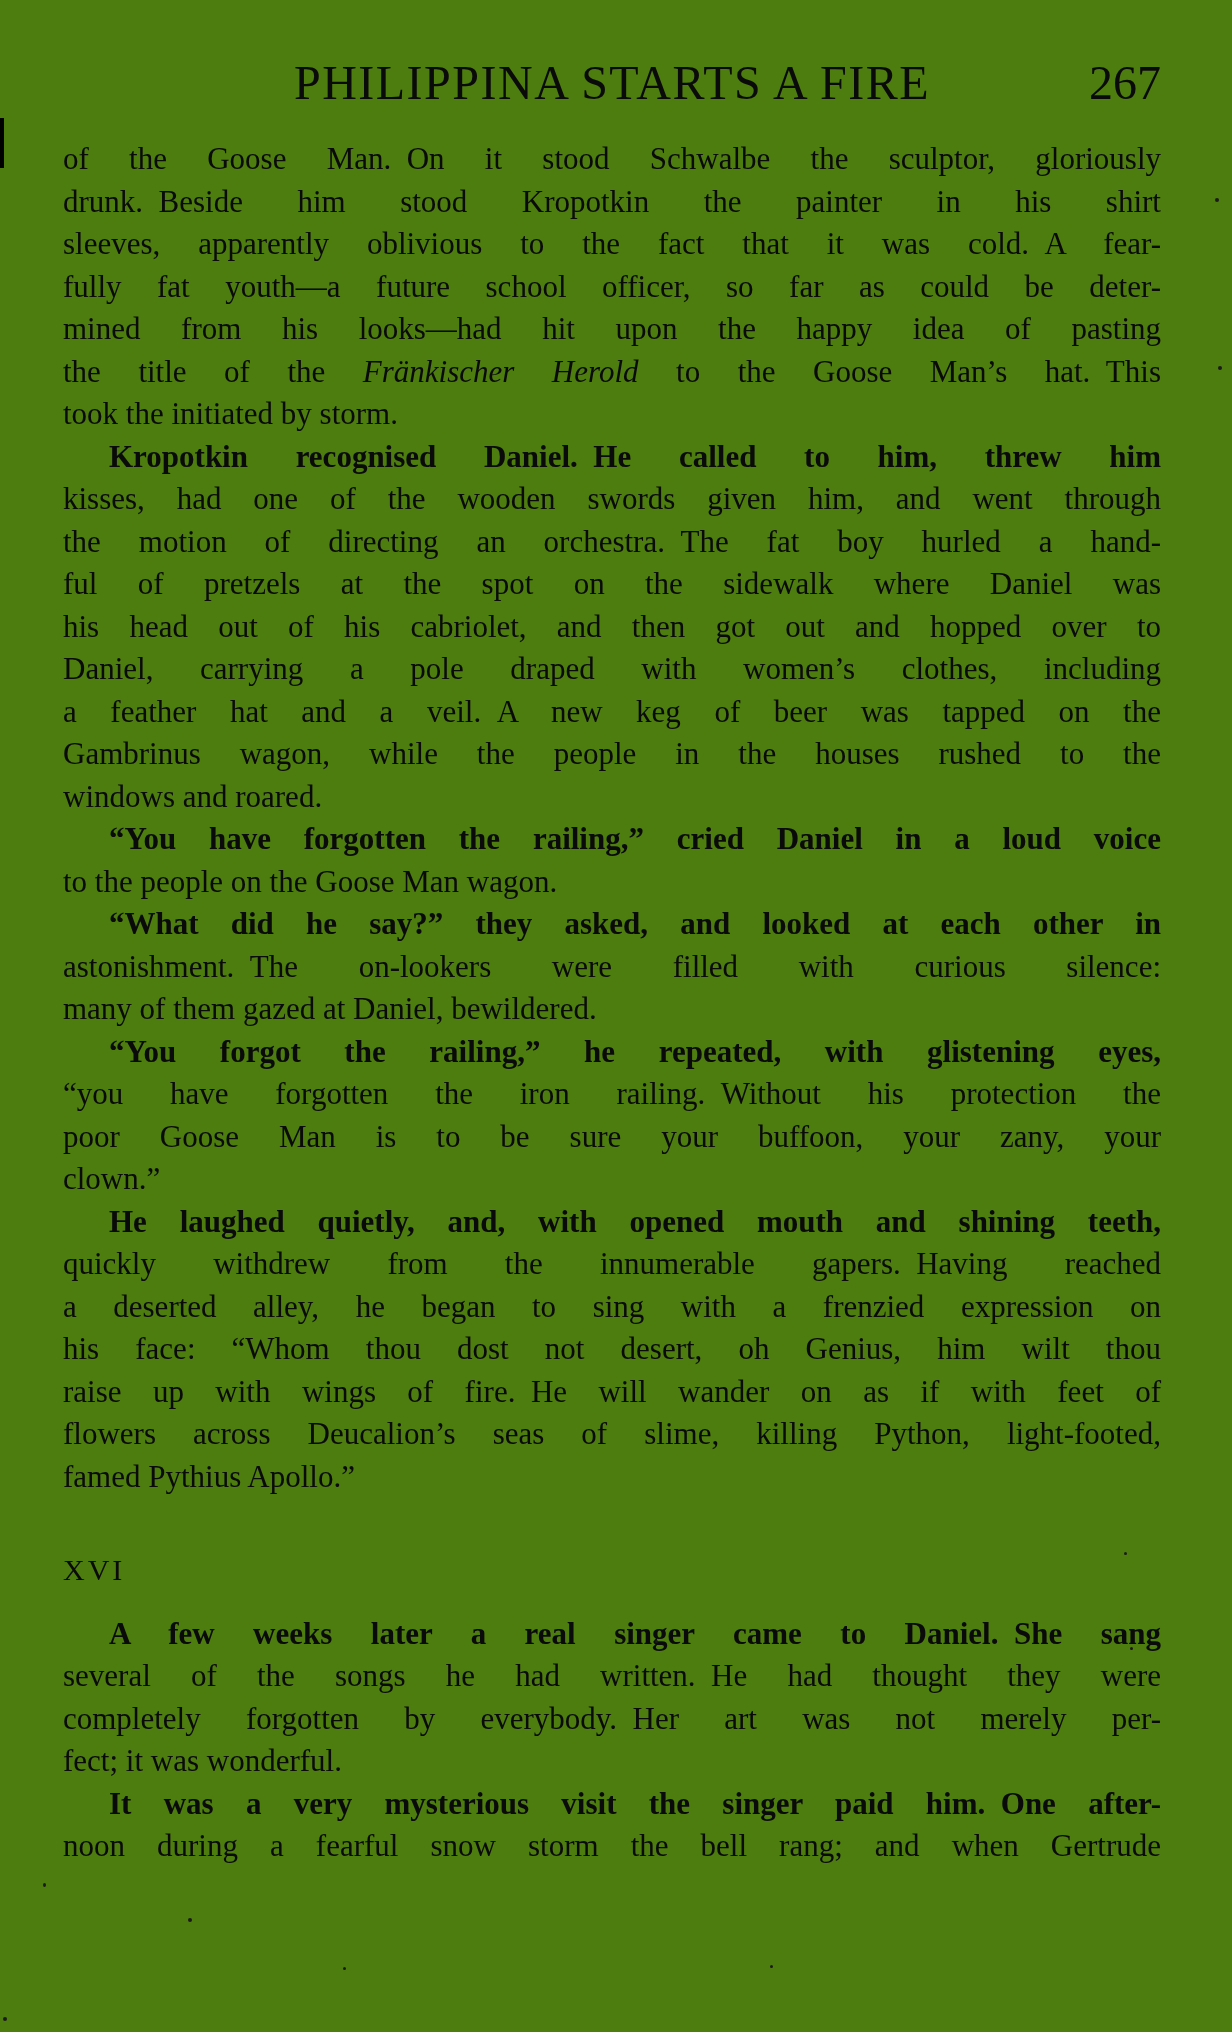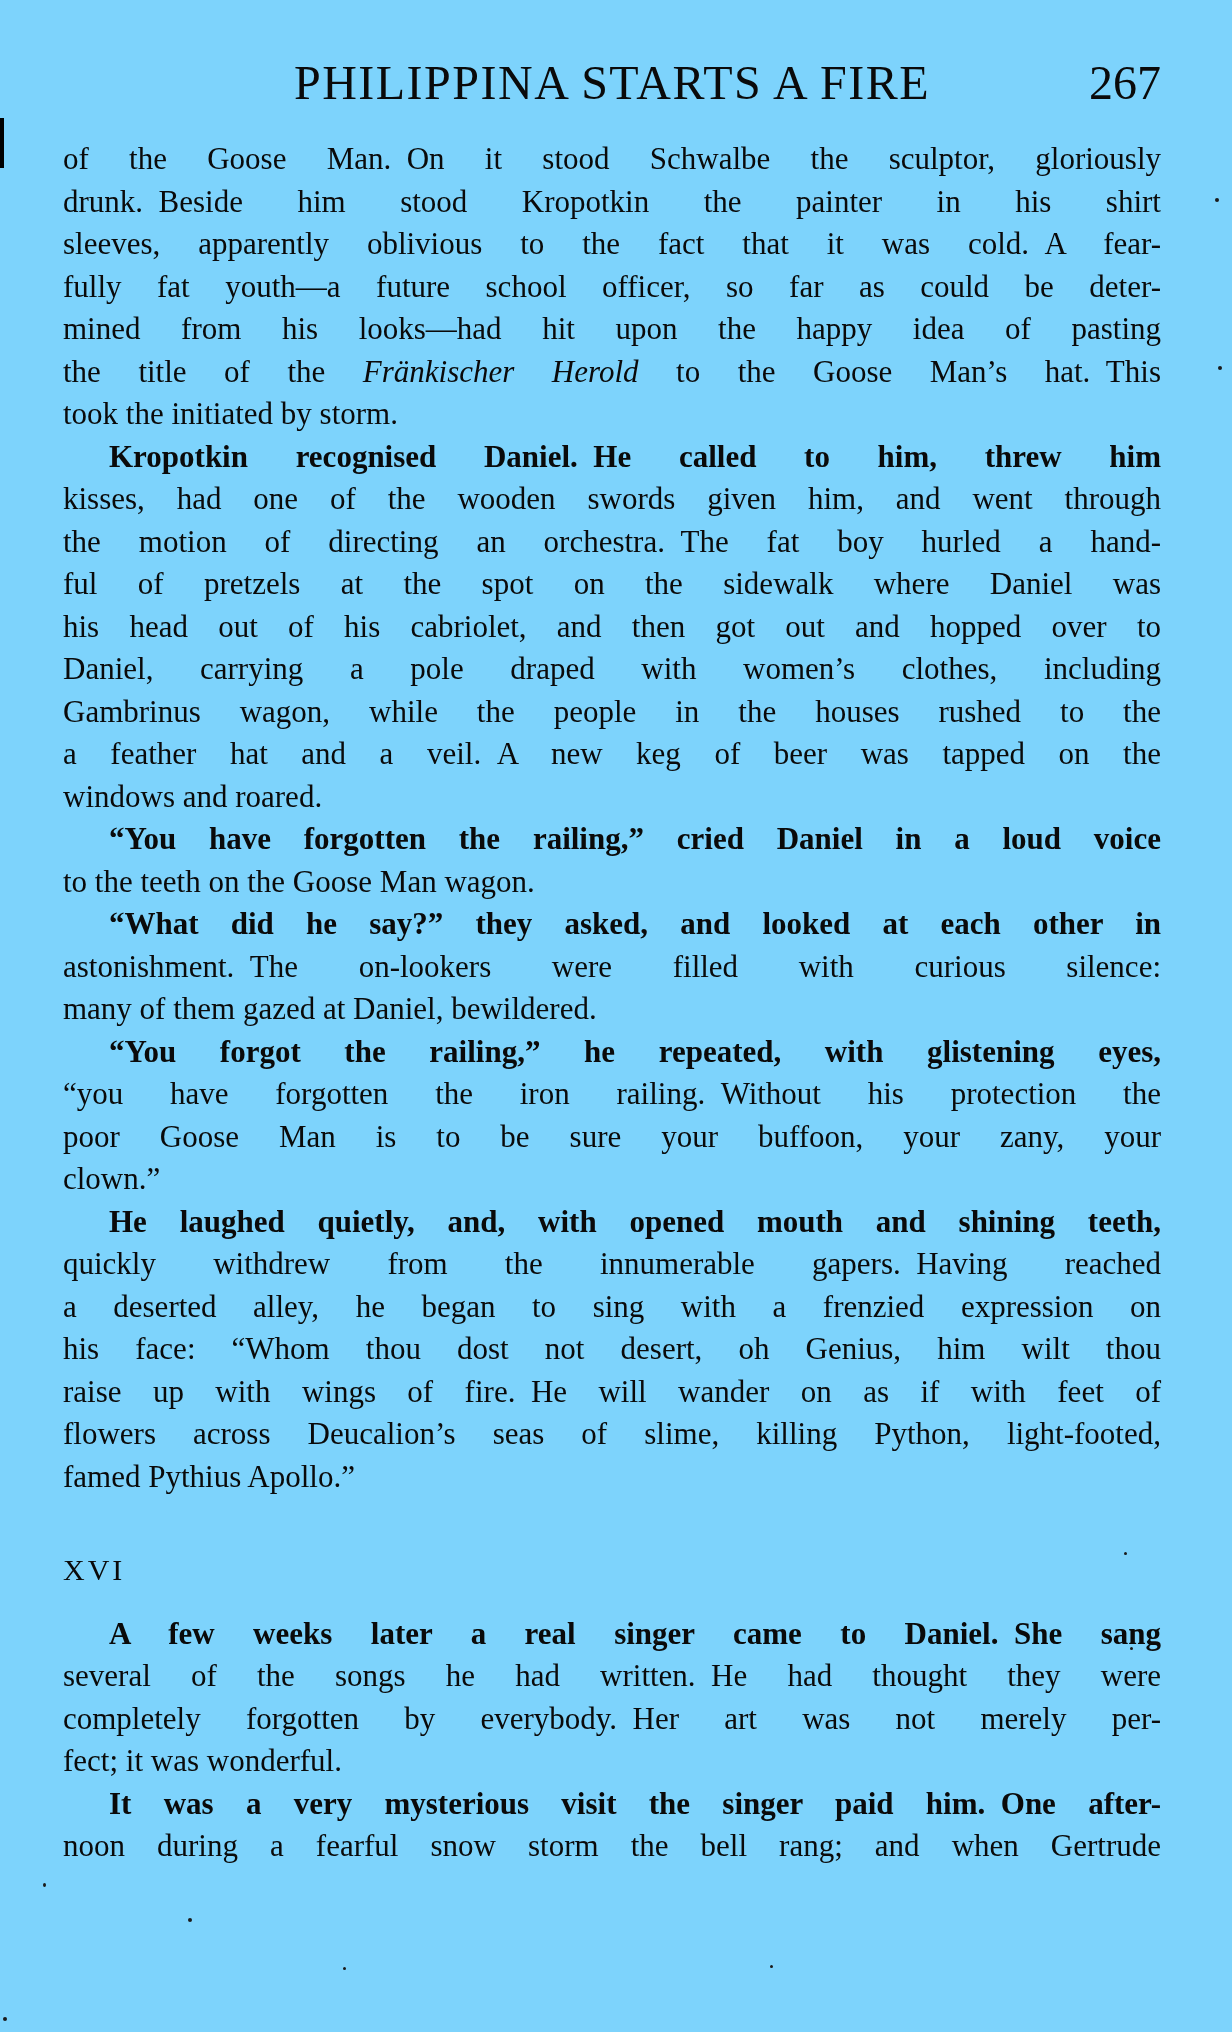--- a/index.html
+++ b/index.html
@@ -4,21 +4,21 @@
 <style>
   html, body {
     margin: 0;
     padding: 0;
     background: #ffffff;
   }
   .page {
     position: relative;
     width: 1232px;
     height: 2032px;
-    background: #7dd3fc;
+    background: #4d7c0f;
     color: #0a0a0a;
     font-family: "Liberation Serif", "DejaVu Serif", serif;
     overflow: hidden;
   }
   .running-head {
     position: absolute;
     left: 63px;
     top: 59px;
     width: 1098px;
   }
@@ -102,28 +102,28 @@
       <div class="line last">took the initiated by storm.</div>
     </div>
 
     <div class="para indented">
       <div class="line">Kropotkin recognised Daniel. He called to him, threw him</div>
       <div class="line">kisses, had one of the wooden swords given him, and went through</div>
       <div class="line">the motion of directing an orchestra. The fat boy hurled a hand-</div>
       <div class="line">ful of pretzels at the spot on the sidewalk where Daniel was</div>
       <div class="line">his head out of his cabriolet, and then got out and hopped over to</div>
       <div class="line">Daniel, carrying a pole draped with women’s clothes, including</div>
+      <div class="line">a feather hat and a veil. A new keg of beer was tapped on the</div>
       <div class="line">Gambrinus wagon, while the people in the houses rushed to the</div>
-      <div class="line">a feather hat and a veil. A new keg of beer was tapped on the</div>
       <div class="line last">windows and roared.</div>
     </div>
 
     <div class="para indented">
       <div class="line">“You have forgotten the railing,” cried Daniel in a loud voice</div>
-      <div class="line last">to the teeth on the Goose Man wagon.</div>
+      <div class="line last">to the people on the Goose Man wagon.</div>
     </div>
 
     <div class="para indented">
       <div class="line">“What did he say?” they asked, and looked at each other in</div>
       <div class="line">astonishment. The on-lookers were filled with curious silence:</div>
       <div class="line last">many of them gazed at Daniel, bewildered.</div>
     </div>
 
     <div class="para indented">
       <div class="line">“You forgot the railing,” he repeated, with glistening eyes,</div>

